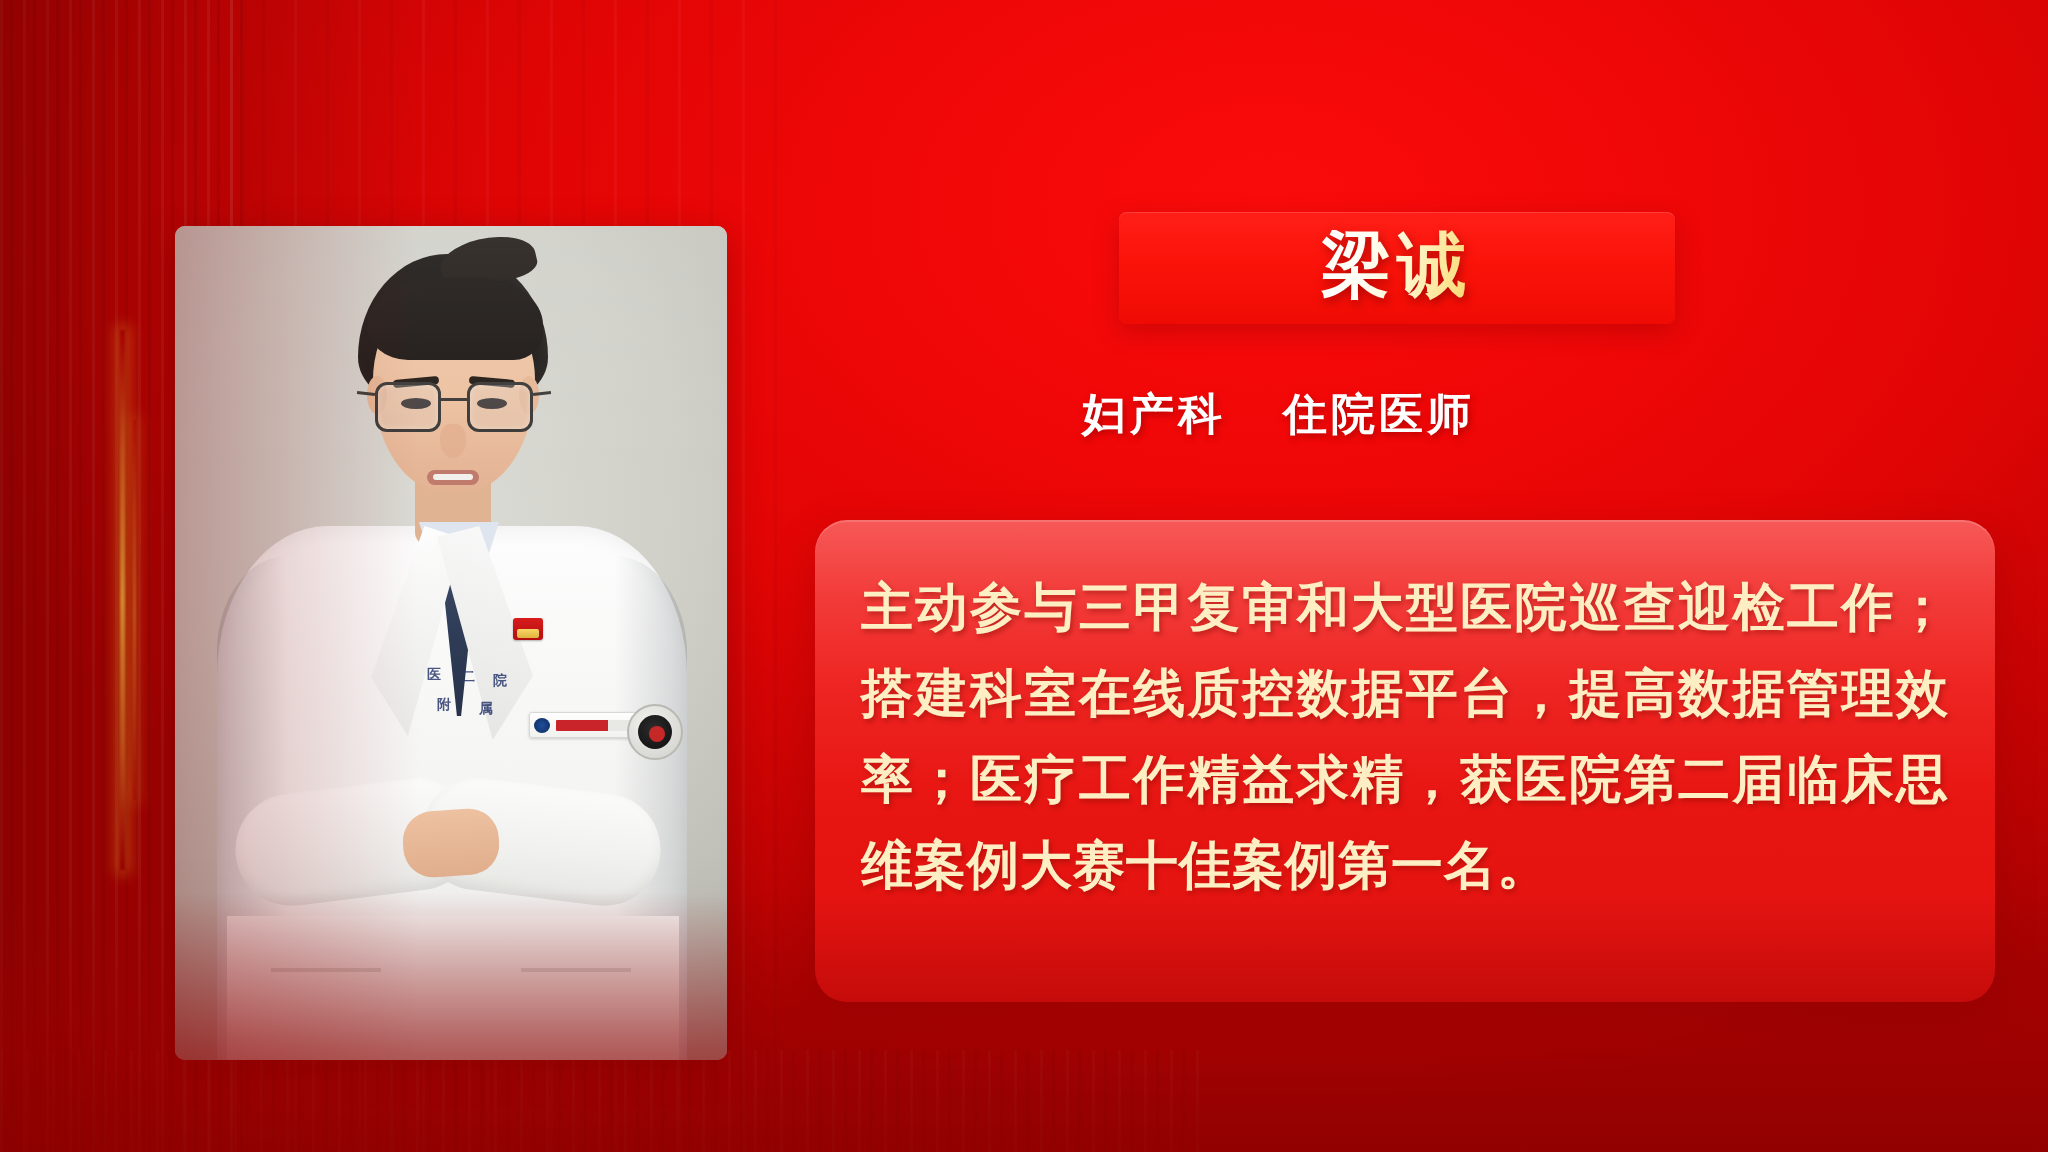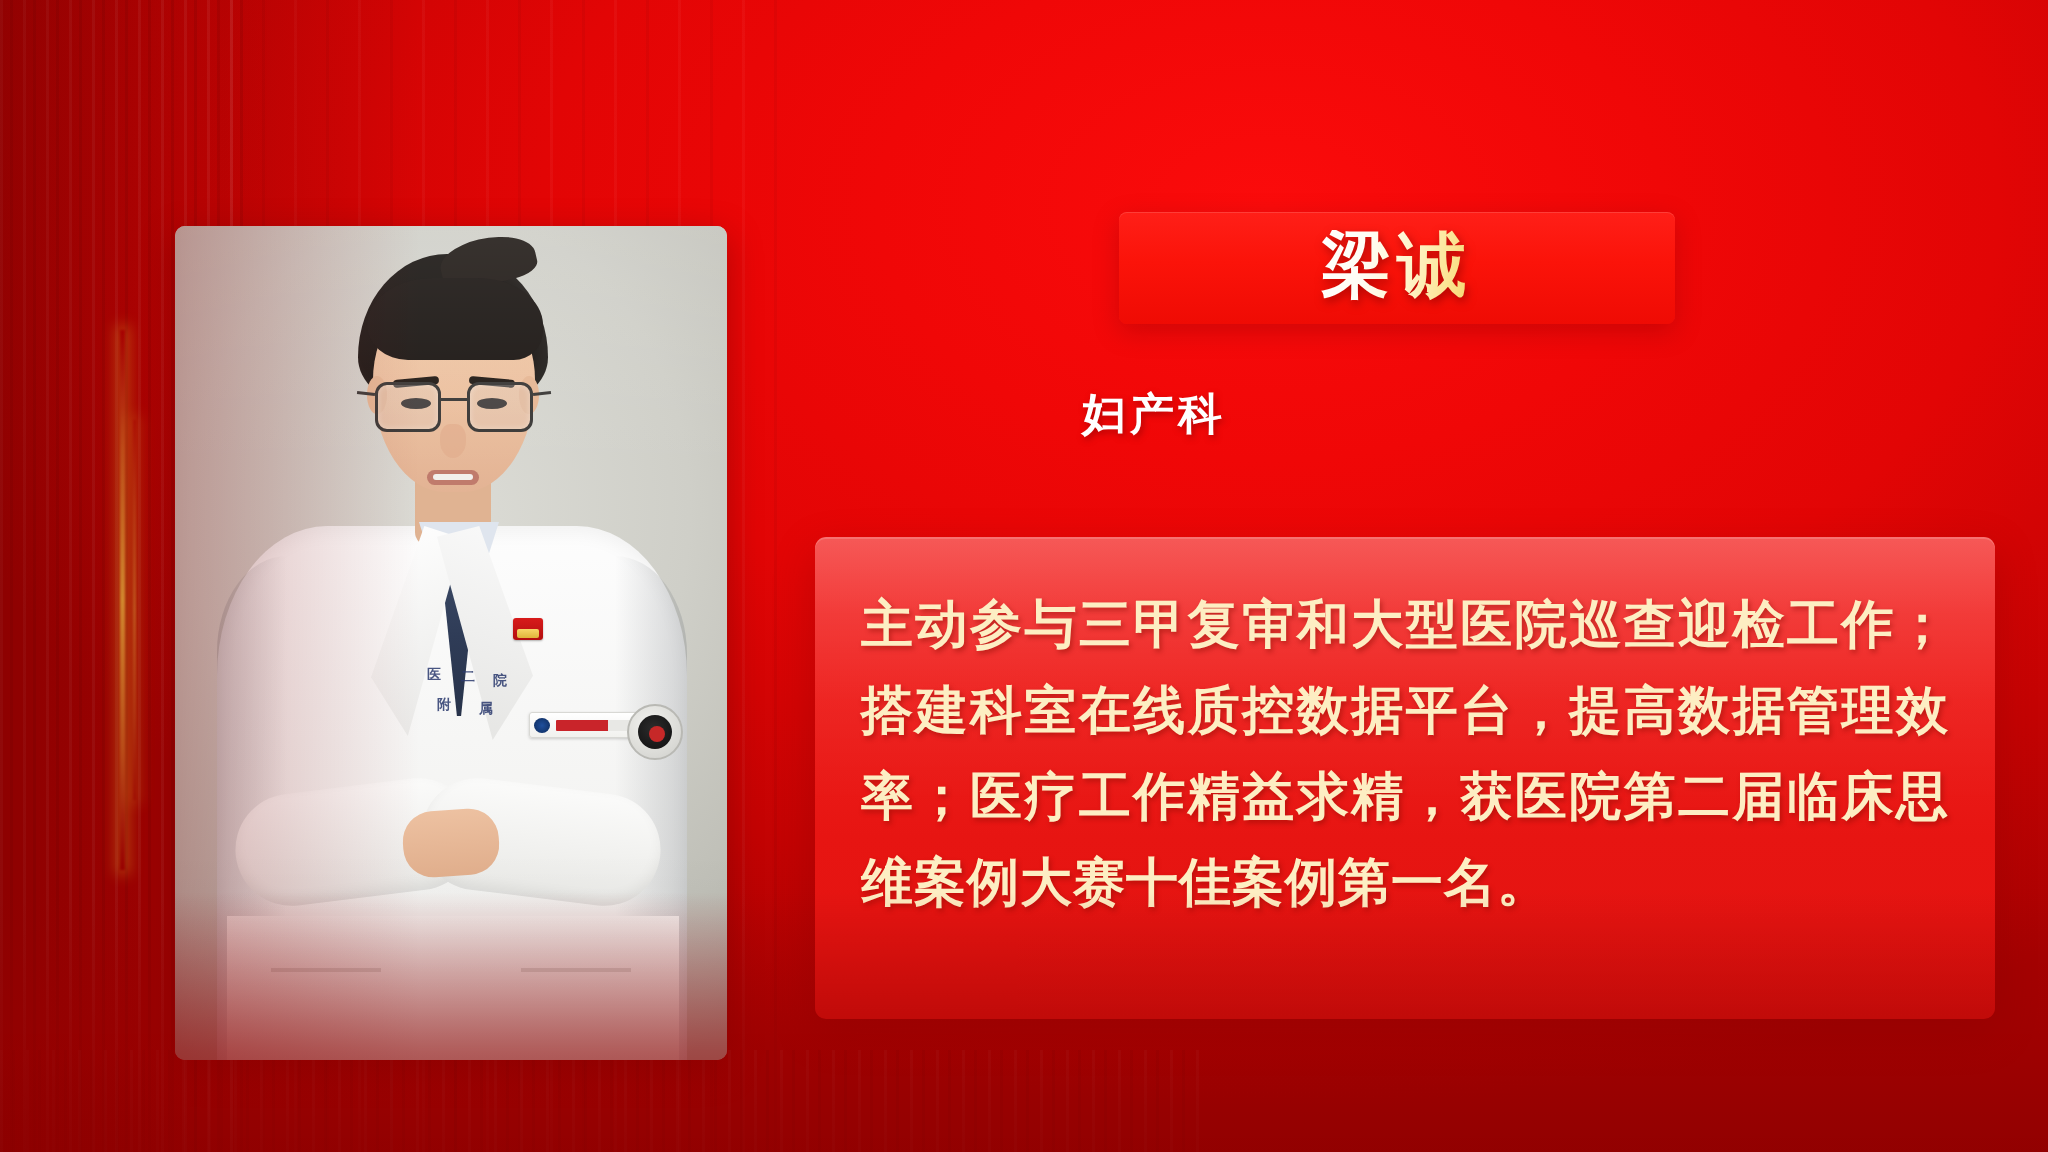--- a/index.html
+++ b/index.html
@@ -286,22 +286,22 @@
   .role-row{
     position:absolute; left:1082px; top:384px; width:620px; height:60px;
     display:flex; align-items:center; gap:57px;
     font-family:"DejaVu Serif", serif; font-weight:bold;
     font-size:44px; letter-spacing:4px; color:#ffffff;
     text-shadow:2px 3px 6px rgba(120,0,0,.5);
   }
 
   
   .desc-card{
-    position:absolute; left:815px; top:537px; width:1180px; height:482px;
-    border-radius:11px;
+    position:absolute; left:815px; top:520px; width:1180px; height:482px;
+    border-radius:32px;
     background:
       linear-gradient(180deg, rgba(255,255,255,.22) 0%, rgba(255,255,255,.10) 16%, rgba(255,255,255,.03) 34%, rgba(255,255,255,0) 55%),
       linear-gradient(180deg,#f42a28 0%,#ee201d 30%,#e71512 62%,#e31310 100%);
     box-shadow:0 14px 40px rgba(110,0,0,.28), inset 0 2px 0 rgba(255,255,255,.16);
     padding:44px 46px 52px 46px;
   }
   .desc-text{
     font-family:"DejaVu Serif", serif; font-weight:bold;
     font-size:52px; line-height:86px; letter-spacing:1px;
     color:#fdeec3;
@@ -385,20 +385,21 @@
     <div class="photo-glow"></div>
     <span class="sr">梁诚 医生证件照</span>
   </div>
 
   <div class="name-banner">
     <div class="name-text">梁诚</div>
   </div>
 
   <div class="role-row">
     <span>妇产科</span>
+    <span>住院医师</span>
   </div>
 
   <div class="desc-card">
     <div class="desc-text">主动参与三甲复审和大型医院巡查迎检工作；搭建科室在线质控数据平台，提高数据管理效率；医疗工作精益求精，获医院第二届临床思维案例大赛十佳案例第一名。</div>
   </div>
 
   <div class="vignette-left"></div>
   <div class="vignette-bottom"></div>
 </div>
 

